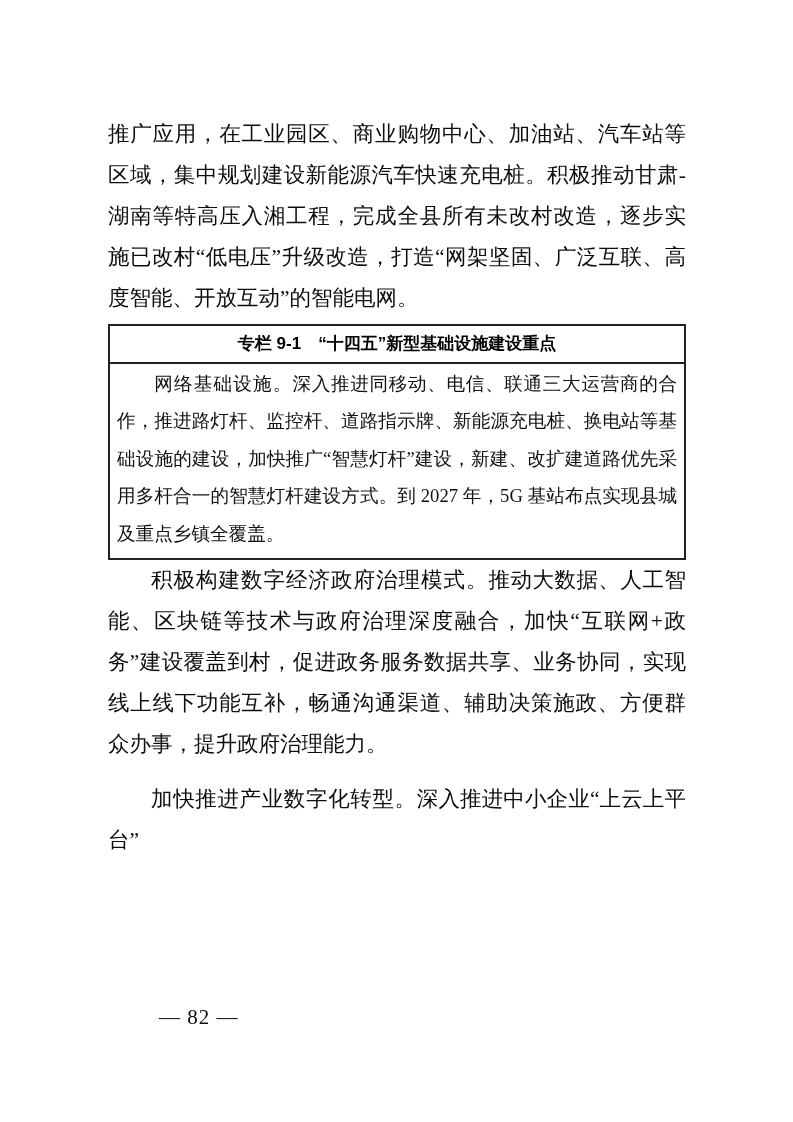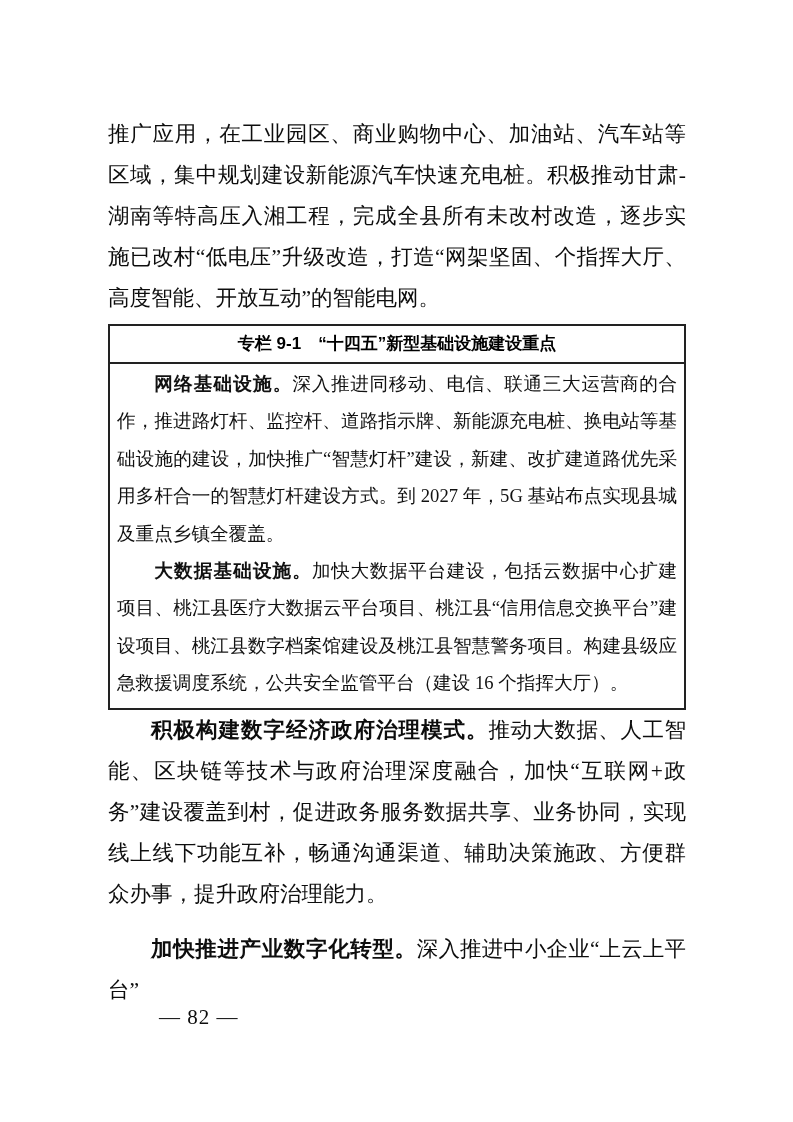--- a/index.html
+++ b/index.html
@@ -46,21 +46,21 @@
   .box-body { padding: 1px 7px 6px 7px; }
   .box-para {
     font-size: 18.6px;
     line-height: 37.4px;
     text-indent: 2em;
     text-align: justify;
     text-justify: inter-character;
     color: #111111;
   }
   .bold-lead {
-    font-weight: 700;
+    font-weight: 400;
     font-family: "Liberation Sans", "DejaVu Sans", sans-serif;
     letter-spacing: 0.5px;
   }
   .section-heading {
     margin-top: 7px;
     font-size: 21.5px;
     line-height: 41px;
     text-indent: 2em;
     font-weight: 600;
     color: #0d0d0d;
@@ -76,27 +76,26 @@
     color: #0d0d0d;
     letter-spacing: 1px;
   }
 </style>
 </head>
 <body>
 
 <div class="page">
   <div class="content">
 
-    <p class="body-para no-indent">推广应用，在工业园区、商业购物中心、加油站、汽车站等区域，集中规划建设新能源汽车快速充电桩。积极推动甘肃-湖南等特高压入湘工程，完成全县所有未改村改造，逐步实施已改村“低电压”升级改造，打造“网架坚固、个指挥大厅、高度智能、开放互动”的智能电网。</p>
+    <p class="body-para no-indent">推广应用，在工业园区、商业购物中心、加油站、汽车站等区域，集中规划建设新能源汽车快速充电桩。积极推动甘肃-湖南等特高压入湘工程，完成全县所有未改村改造，逐步实施已改村“低电压”升级改造，打造“网架坚固、广泛互联、高度智能、开放互动”的智能电网。</p>
 
     <div class="column-box">
       <div class="box-title">专栏 9-1　“十四五”新型基础设施建设重点</div>
       <div class="box-body">
         <p class="box-para"><span class="bold-lead">网络基础设施。</span><span>深入推进同移动、电信、联通三大运营商的合作，推进路灯杆、监控杆、道路指示牌、新能源充电桩、换电站等基础设施的建设，加快推广“智慧灯杆”建设，新建、改扩建道路优先采用多杆合一的智慧灯杆建设方式。到 2027 年，5G 基站布点实现县城及重点乡镇全覆盖。</span></p>
-        <p class="box-para"><span class="bold-lead">大数据基础设施。</span><span>加快大数据平台建设，包括云数据中心扩建项目、桃江县医疗大数据云平台项目、桃江县“信用信息交换平台”建设项目、桃江县数字档案馆建设及桃江县智慧警务项目。构建县级应急救援调度系统，公共安全监管平台（建设 16 个指挥大厅）。</span></p>
       </div>
     </div>
 
 
 
     <p class="body-para indent"><span class="bold-lead">积极构建数字经济政府治理模式。</span><span>推动大数据、人工智能、区块链等技术与政府治理深度融合，加快“互联网+政务”建设覆盖到村，促进政务服务数据共享、业务协同，实现线上线下功能互补，畅通沟通渠道、辅助决策施政、方便群众办事，提升政府治理能力。</span></p>
 
     <p class="body-para indent para-gap"><span class="bold-lead">加快推进产业数字化转型。</span><span>深入推进中小企业“上云上平台”</span></p>
 
   </div>

